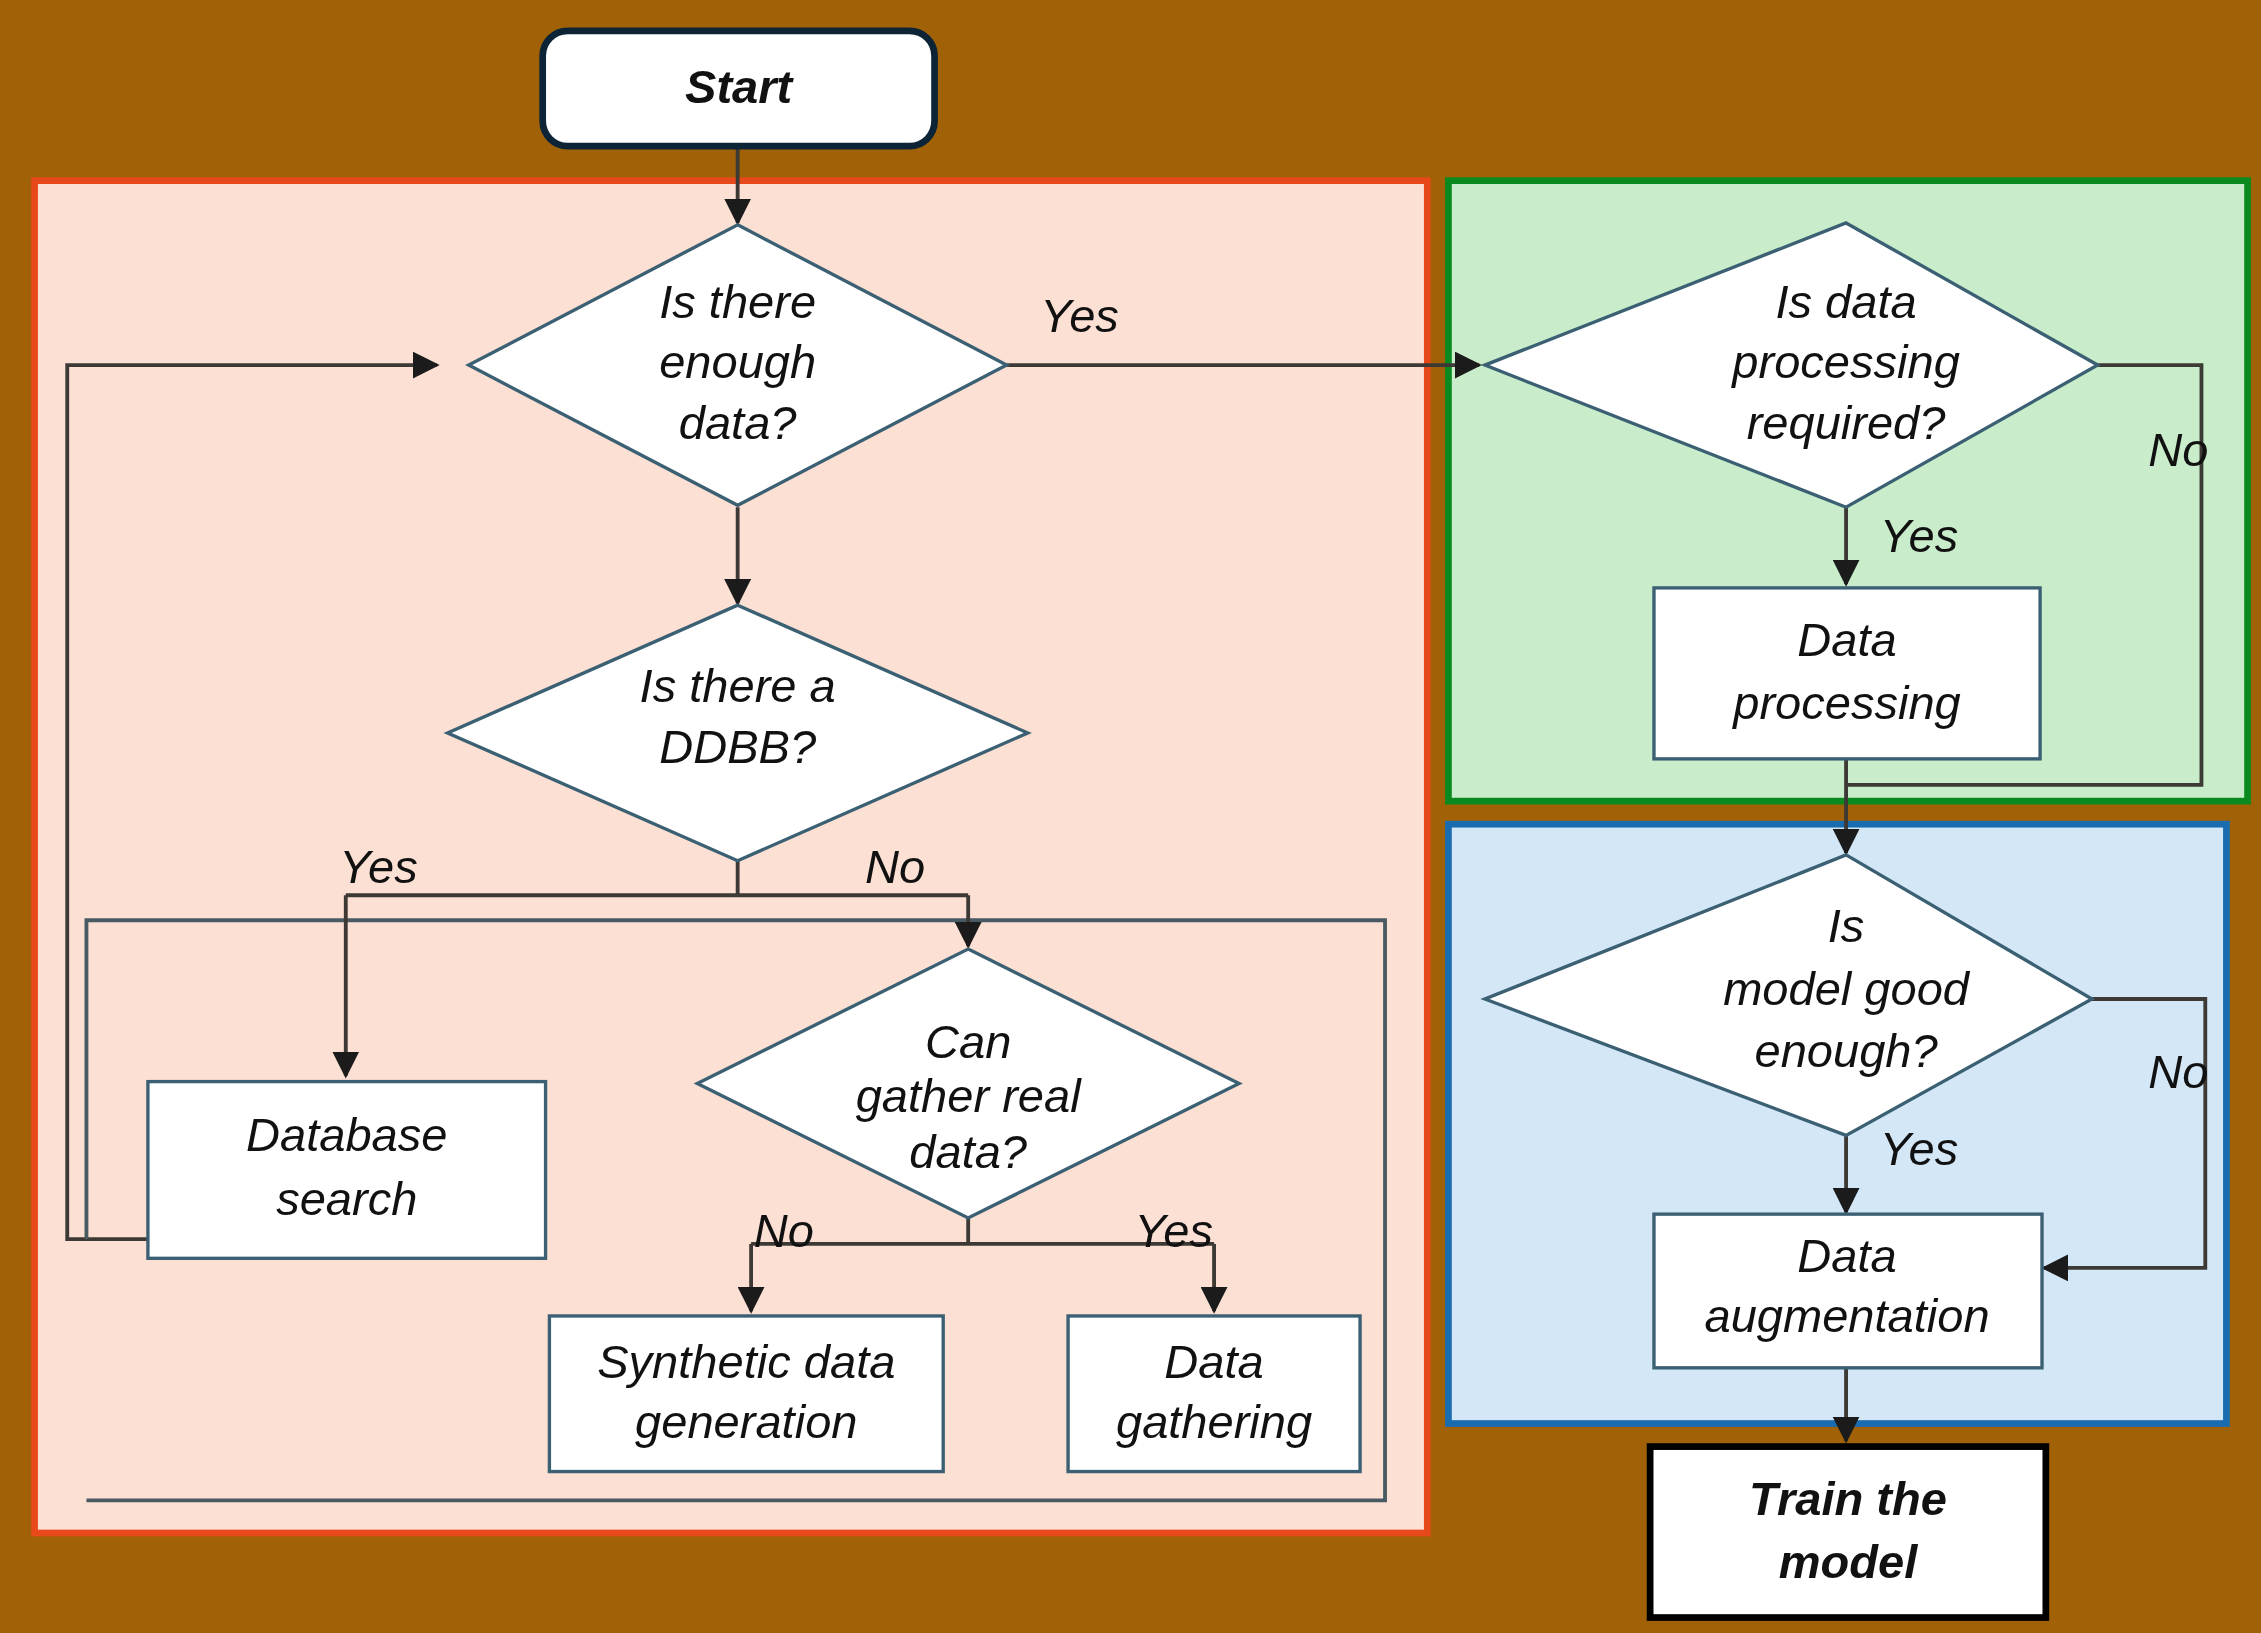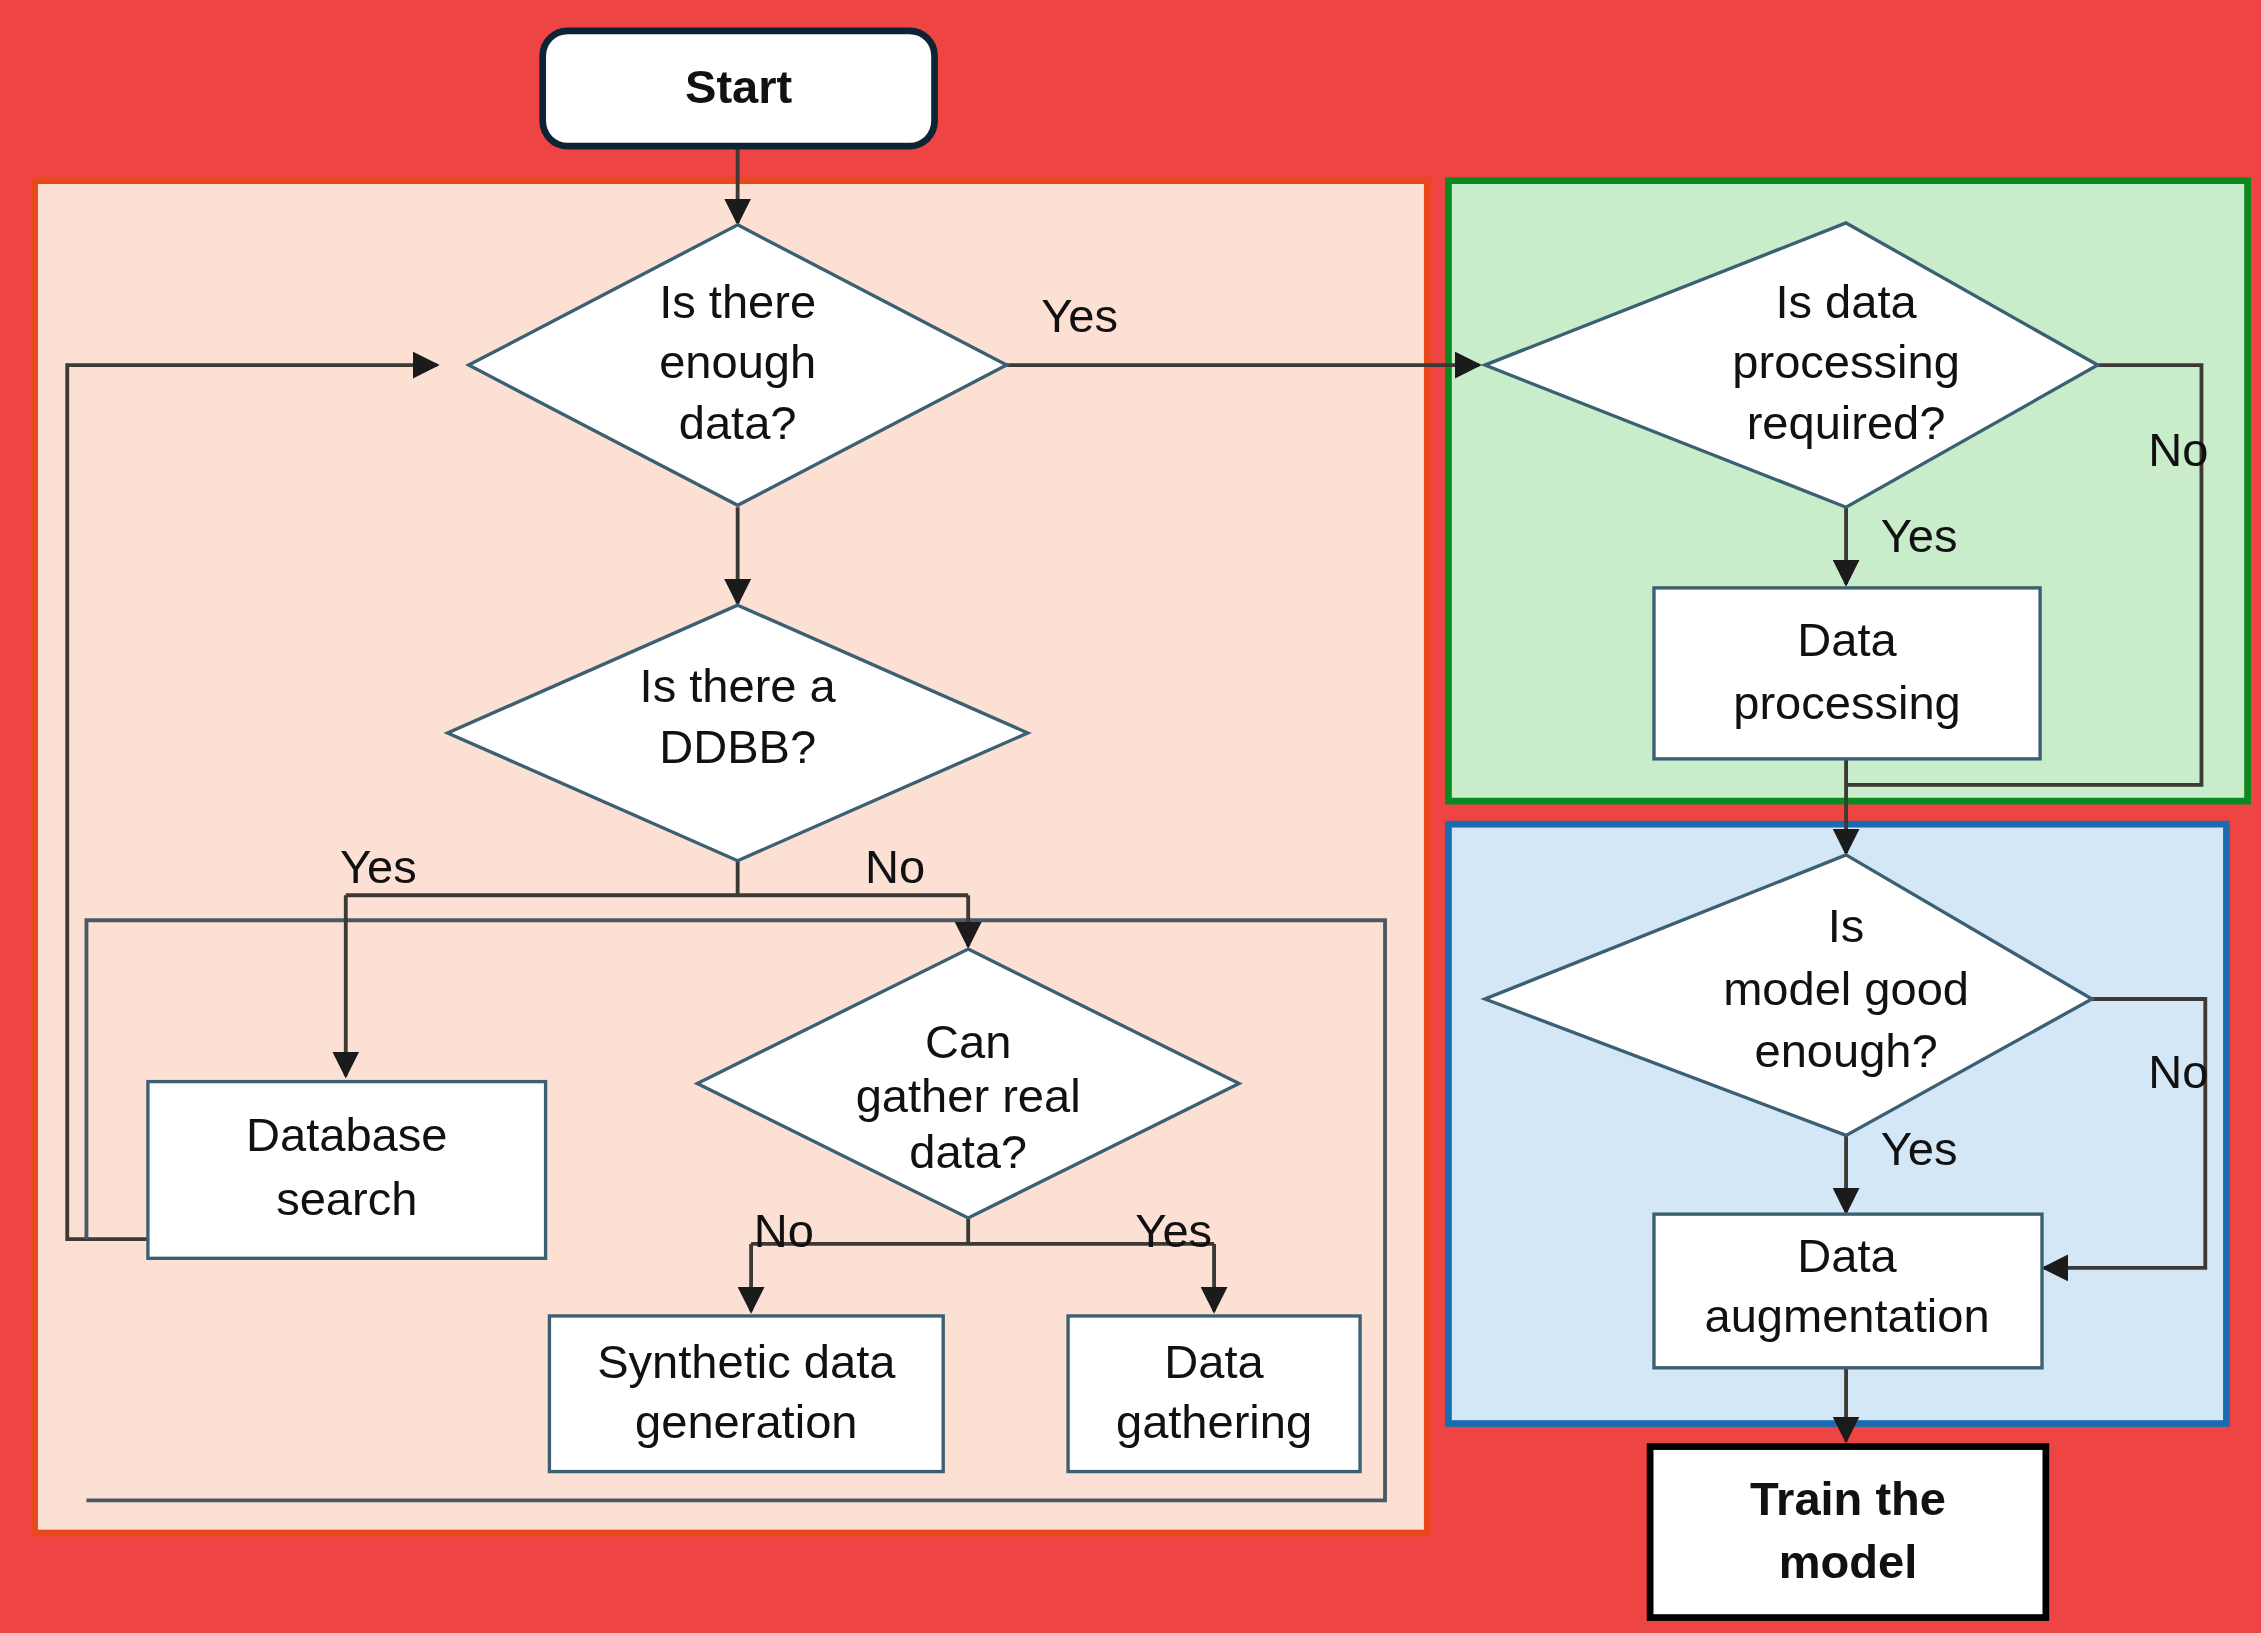--- a/index.html
+++ b/index.html
@@ -1,17 +1,17 @@
 <!DOCTYPE html>
 <html><head>
 <meta charset="utf-8">
 <style>
   html,body{margin:0;padding:0;background:#ffffff;}
   body{font-family:"Liberation Sans",sans-serif;}
-  #stage{position:relative;width:2261px;height:1633px;background:#ef4444;overflow:hidden;}
+  #stage{position:relative;width:2261px;height:1633px;background:#a16207;overflow:hidden;font-style:italic;}
   svg{display:block;width:2261px;height:1633px;}
   .node-label{font-family:"Liberation Sans",sans-serif;font-size:49px;fill:#111111;text-anchor:middle;dominant-baseline:middle;}
   .node-label.bold{font-weight:bold;}
   .edge-label{font-family:"Liberation Sans",sans-serif;font-size:49px;fill:#111111;text-anchor:middle;dominant-baseline:middle;}
   .shape{fill:#ffffff;stroke:#3b6073;stroke-width:3.5;}
   .shape-term{fill:#ffffff;stroke:#0d2436;stroke-width:7;}
   .shape-strong{fill:#ffffff;stroke:#000000;stroke-width:7;}
   .conn{fill:none;stroke:#3d3935;stroke-width:4;}
   .group-pink{fill:#fce0d4;stroke:#e8491b;stroke-width:7;}
   .group-green{fill:#c9edcb;stroke:#0a8a1e;stroke-width:7;}

